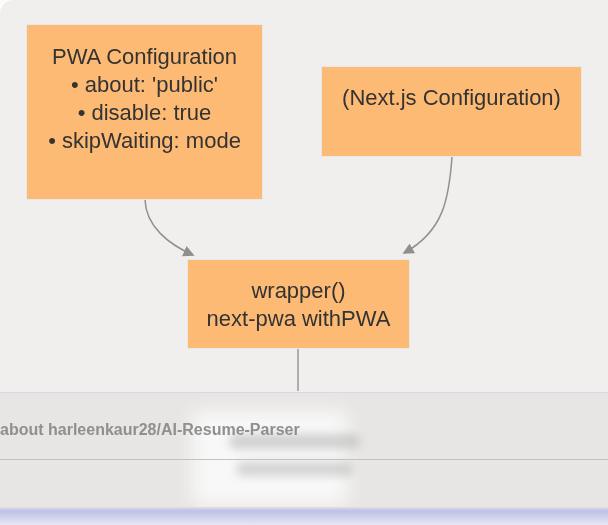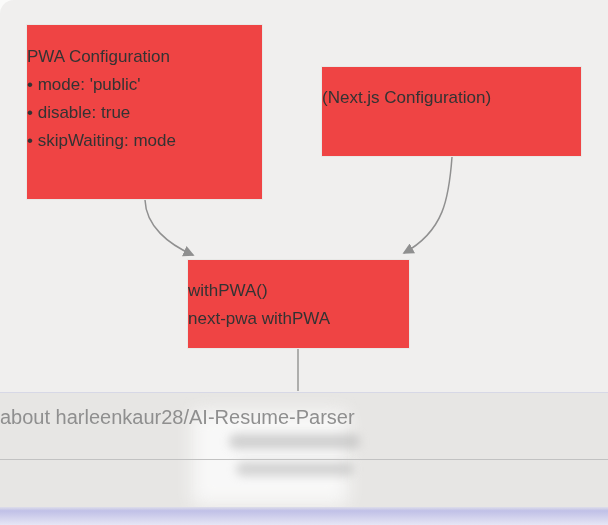--- a/index.html
+++ b/index.html
@@ -8,22 +8,22 @@
     background:#fbfbfa;
     font-family:"Liberation Sans", sans-serif;
   }
   .canvas{
     position:absolute;inset:0;
     background:#f0efee;
     border-top-left-radius:14px;
   }
   .node{
     position:absolute;box-sizing:border-box;
-    background:#ef4444;border:1px solid #e8e8e6;
-    color:#333333;font-size:17px;
+    background:#fdba74;border:1px solid #e8e8e6;
+    color:#333333;font-size:22px;text-align:center;
   }
   .node .line{display:block;line-height:28px;white-space:nowrap;}
   #node-pwa{left:26px;top:24px;width:237px;height:176px;padding-top:18px;}
   #node-next{left:321px;top:66px;width:261px;height:91px;padding-top:17px;}
   #node-withpwa{left:187px;top:259px;width:223px;height:90px;padding-top:17px;}
   svg.edges{position:absolute;inset:0;pointer-events:none;}
   .ask-overlay{
     position:absolute;left:0;top:392px;width:608px;height:133px;
     background:#e7e6e4;border-top:1px solid #d7d8e6;overflow:hidden;box-sizing:border-box;
   }
@@ -33,49 +33,49 @@
   }
   .smudge-a{
     position:absolute;left:229px;top:41px;width:131px;height:15px;
     background:#b6b6b6;filter:blur(5px);opacity:.6;border-radius:7px;
   }
   .smudge-b{
     position:absolute;left:236px;top:69px;width:118px;height:14px;
     background:#b6b6b6;filter:blur(5px);opacity:.55;border-radius:7px;
   }
   .ask-text{
-    position:absolute;left:0;top:14px;line-height:21px;
-    font-size:20px;color:#8f8f8f;white-space:nowrap;
+    position:absolute;left:0;top:26px;line-height:21px;
+    font-size:16px;color:#8f8f8f;white-space:nowrap;font-weight:bold;
   }
   .ask-divider{
     position:absolute;left:0;top:66px;width:100%;height:1px;background:#c2c2c2;
   }
   .accent-bar{
     position:absolute;left:0;top:114px;width:100%;height:19px;
     background:linear-gradient(180deg,#dedee9 0%,#c0c0e7 20%,#cfcfec 50%,#e9e9f6 100%);
   }
 </style>
 </head>
 <body>
 
 <div class="canvas">
 
   <div class="node" id="node-pwa">
     <span class="line">PWA Configuration</span>
-    <span class="line">• mode: 'public'</span>
+    <span class="line">• about: 'public'</span>
     <span class="line">• disable: true</span>
     <span class="line">• skipWaiting: mode</span>
   </div>
 
   <div class="node" id="node-next">
     <span class="line">(Next.js Configuration)</span>
   </div>
 
   <div class="node" id="node-withpwa">
-    <span class="line">withPWA()</span>
+    <span class="line">wrapper()</span>
     <span class="line">next-pwa withPWA</span>
   </div>
 
   <svg class="edges" width="608" height="525" viewBox="0 0 608 525">
     <defs>
       <marker id="arrowhead" viewBox="0 0 10 10" refX="8.5" refY="5" markerWidth="7.5" markerHeight="7.5" orient="auto-start-reverse">
         <path d="M0,0 L10,5 L0,10 z" fill="#8f8f8f"></path>
       </marker>
     </defs>
     <path d="M145,200 C146,226 168,244 193,255" fill="none" stroke="#909090" stroke-width="1.5" marker-end="url(#arrowhead)"></path>

